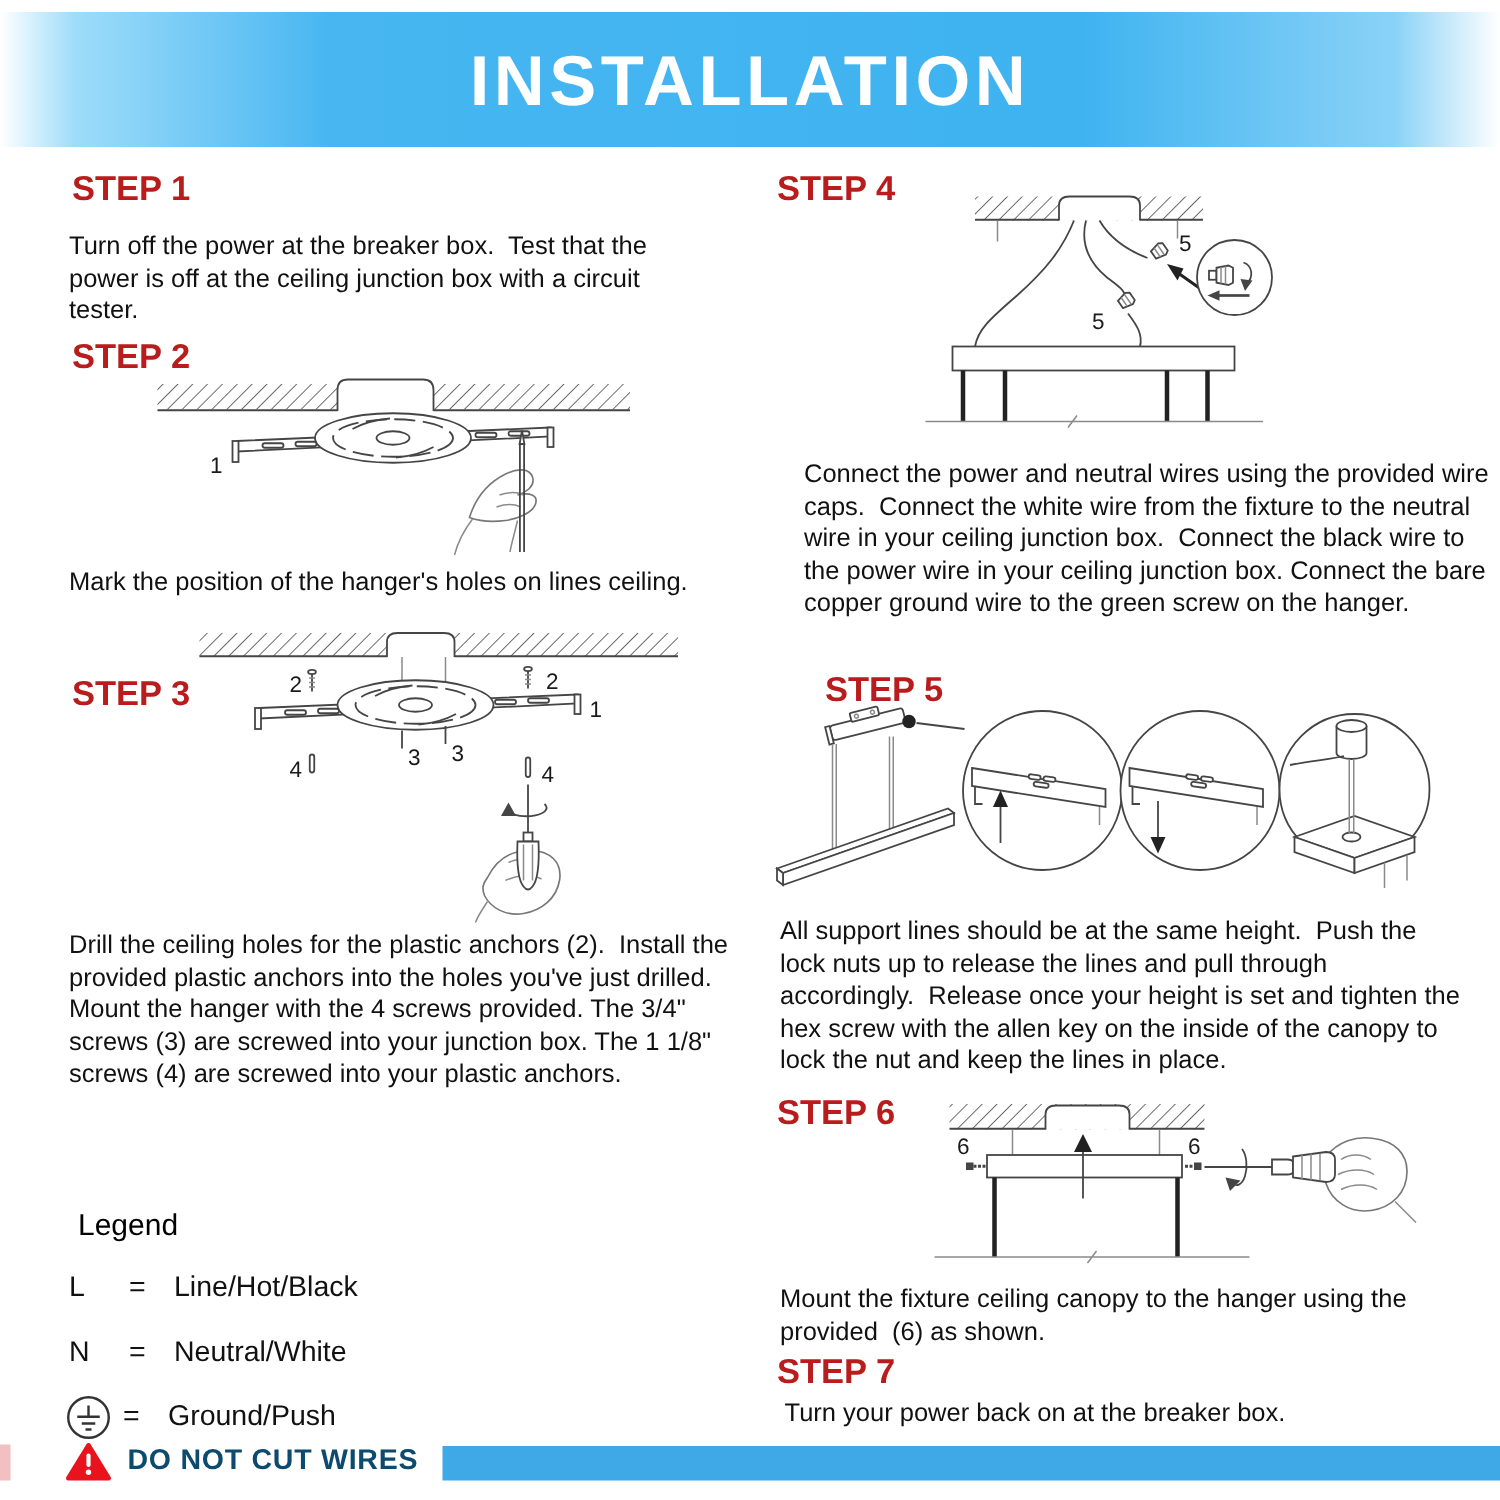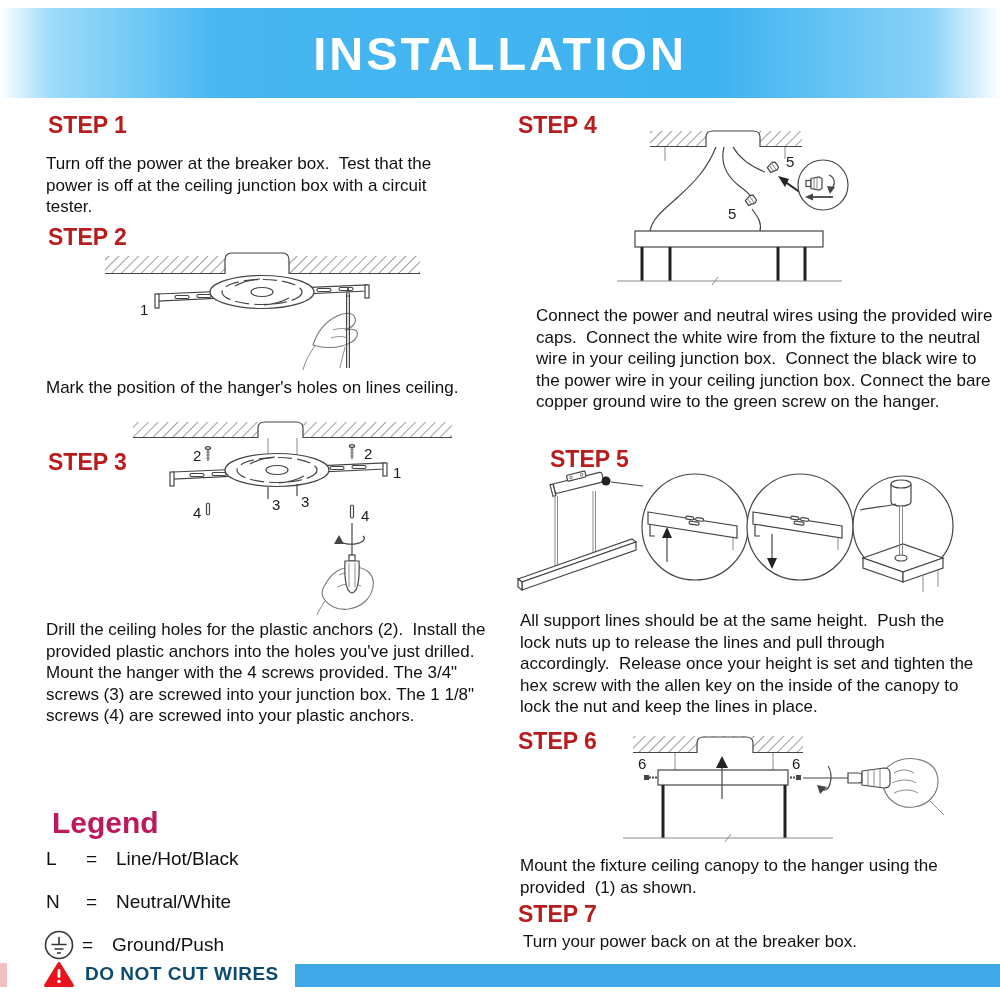--- a/index.html
+++ b/index.html
@@ -7,21 +7,21 @@
   .abs{position:absolute;}
   
   .header{top:8px;left:0;width:1000px;height:90px;
     background:linear-gradient(90deg,#ffffff 0%,#9edcfa 5%,#47b6f1 22%,#3eb3f0 72%,#8ad2f7 93%,#ffffff 100%);
     display:flex;align-items:center;justify-content:center;}
   .header h1{margin:18px;font-size:47px;font-weight:bold;color:#fff;letter-spacing:3px;}
   
   .step-h{color:#b91c1c;font-size:23px;font-weight:bold;}
   .step-p{font-size:17px;line-height:21.5px;white-space:pre-wrap;}
   
-  .legend-title{color:#be185d;font-size:30px;font-weight:bold;}
+  .legend-title{color:#000000;font-size:20px;font-weight:normal;}
   .legend-row{display:flex;align-items:center;font-size:19px;}
   .legend-sym{width:40px;display:inline-flex;align-items:center;}
   .legend-eq{width:30px;}
   
   .warn-strip{top:963px;left:0;width:7px;height:24px;background:#f2c0c0;}
   .warn-text{color:#0c4a6e;font-size:19px;font-weight:bold;letter-spacing:.5px;}
   .warn-bar{top:964px;left:295px;width:705px;height:23px;background:#3fa9e8;}
   
   svg{overflow:visible;}
   svg .ln{stroke:#454545;stroke-width:1.2;fill:none;}
@@ -318,21 +318,21 @@
     <path class="thin" d="M294,42 C300,38 308,38 314,42 M292,52 C300,48 310,48 316,52 M294,62 C302,58 312,58 318,62 M330,70 C336,76 340,80 344,84"></path>
     <line class="ln" x1="203" y1="47" x2="248" y2="47" stroke-width="2"></line>
     <path class="ln" stroke-width="1.8" d="M228,35 A6,12 0 1 1 221,57"></path>
     <polygon points="217,54 227,56 220,63" fill="#454545"></polygon>
     <path class="fw" d="M248,42 H258 Q262,42 262,44 V50 Q262,52 258,52 H248 Z"></path>
     <path class="fw" d="M262,40 L284,37 Q290,37 290,42 V52 Q290,57 284,57 L262,54 Z"></path>
     <path class="thin" d="M268,39 V55 M274,38 V56 M280,38 V56"></path>
   </g>
 </svg>
 
-<div class="abs step-p" style="left:520px;top:855px;width:460px;">Mount the fixture ceiling canopy to the hanger using the provided  (1) as shown.</div>
+<div class="abs step-p" style="left:520px;top:855px;width:460px;">Mount the fixture ceiling canopy to the hanger using the provided  (6) as shown.</div>
 
 <div class="abs step-h" style="left:518px;top:901px;">STEP 7</div>
 <div class="abs step-p" style="left:523px;top:931px;width:460px;">Turn your power back on at the breaker box.</div>
 
 <div class="abs warn-strip"></div>
 <svg class="abs" style="left:44px;top:961px;" width="30" height="27" viewBox="0 0 30 27">
   <path d="M15,2.5 L28.5,24.5 H1.5 Z" fill="#e8131c" stroke="#e8131c" stroke-width="3" stroke-linejoin="round"></path>
   <rect x="13.6" y="8" width="2.8" height="9" rx="1.4" fill="#fff"></rect>
   <circle cx="15" cy="20.5" r="1.8" fill="#fff"></circle>
 </svg>

